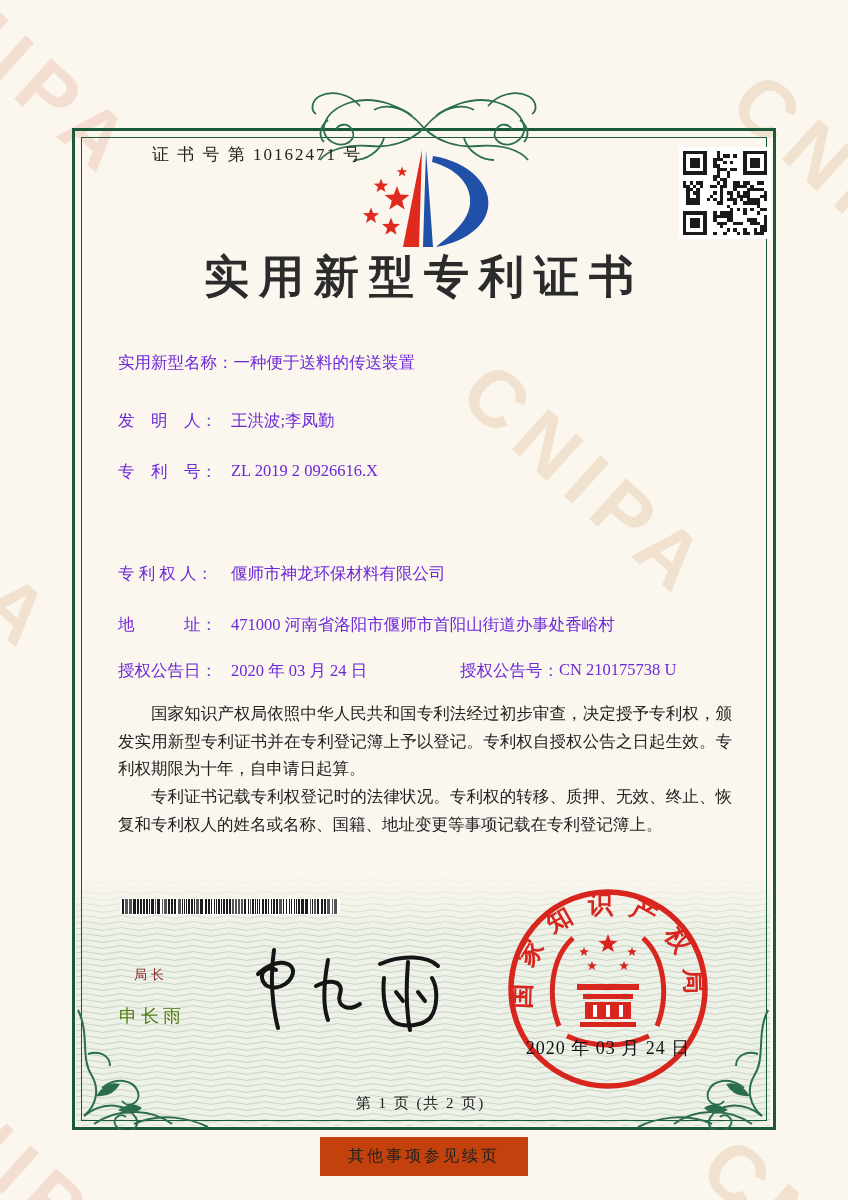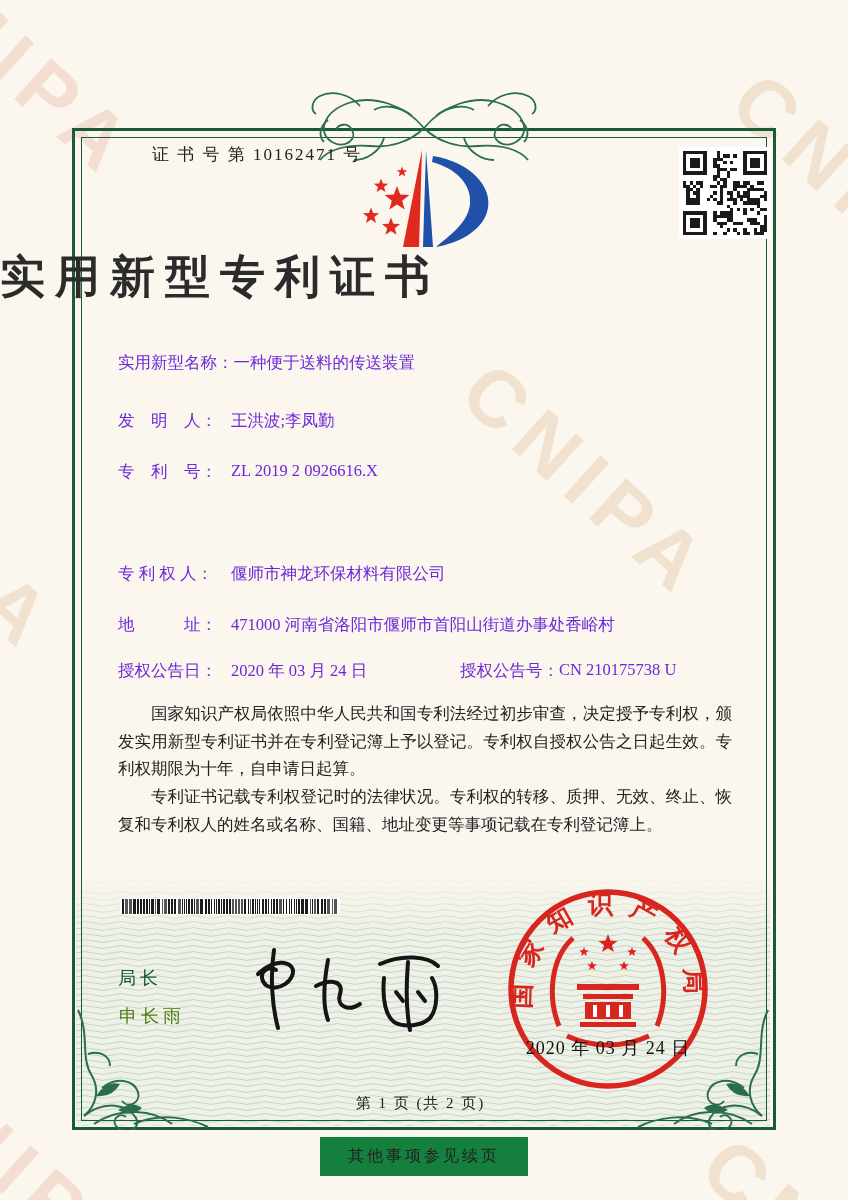--- a/index.html
+++ b/index.html
@@ -20,39 +20,39 @@
 
   
   .guilloche{position:absolute;left:76px;top:866px;width:694px;height:260px;}
   .guilloche-fade{position:absolute;left:76px;top:866px;width:694px;height:70px;
                   background:linear-gradient(#fbf6ee 10%,rgba(251,246,238,0));}
 
   .decor-svg{position:absolute;}
 
   
   .cert-no{position:absolute;left:116px;top:143px;font-size:17px;letter-spacing:2px;color:#222;margin-left:36px;}
-  .title{position:absolute;left:0;right:0;top:247px;font-size:45px;
+  .title{position:absolute;left:0;right:0;top:247px;text-align:center;font-size:45px;
          font-weight:bold;letter-spacing:10px;color:#2b2b2b;}
   .frow{position:absolute;left:118px;width:616px;font-size:16.5px;color:#6d28d9;display:flex;}
   .flabel{flex:0 0 113px;white-space:pre;}
   .fvalue{white-space:pre;}
   .grant-no{position:absolute;left:342px;top:0;display:flex;}
   .bodytext{position:absolute;left:118px;top:700px;width:614px;font-size:16.5px;
             line-height:1.68;text-align:justify;color:#222;}
   .bodytext p{margin:0;text-indent:2em;}
 
-  .signer-title{position:absolute;left:118px;top:966px;font-size:18px;letter-spacing:4px;color:#14532d;}
+  .signer-title{position:absolute;left:134px;top:966px;font-size:13px;letter-spacing:4px;color:#7f1d1d;}
   .signer-name{position:absolute;left:119px;top:1004px;font-size:18px;letter-spacing:4px;color:#4d7c0f;}
 
   .seal-date{position:absolute;left:505px;top:1036px;width:206px;text-align:center;
              font-size:18px;color:#111;letter-spacing:1px;}
   .page-num{position:absolute;left:0;right:7px;top:1094px;text-align:center;font-size:15px;
             letter-spacing:2px;color:#222;}
   .footer-note{position:absolute;left:50%;top:1137px;transform:translateX(-50%);
-               background:#15803d;padding:9px 28px;font-size:16px;letter-spacing:3px;color:#222;}
+               background:#c2410c;padding:9px 28px;font-size:16px;letter-spacing:3px;color:#222;}
 
   .qr{position:absolute;left:679px;top:147px;width:92px;height:92px;background:#fff;padding:4px;box-sizing:border-box;}
   .barcode{position:absolute;left:120px;top:898px;width:220px;height:17px;background:#fff;padding:1px 2px;box-sizing:border-box;}
 </style>
 </head>
 <body>
 
 <div id="page">
 
   <div class="wm pink" style="left:-70px;top:-75px;">CNIPA</div>

